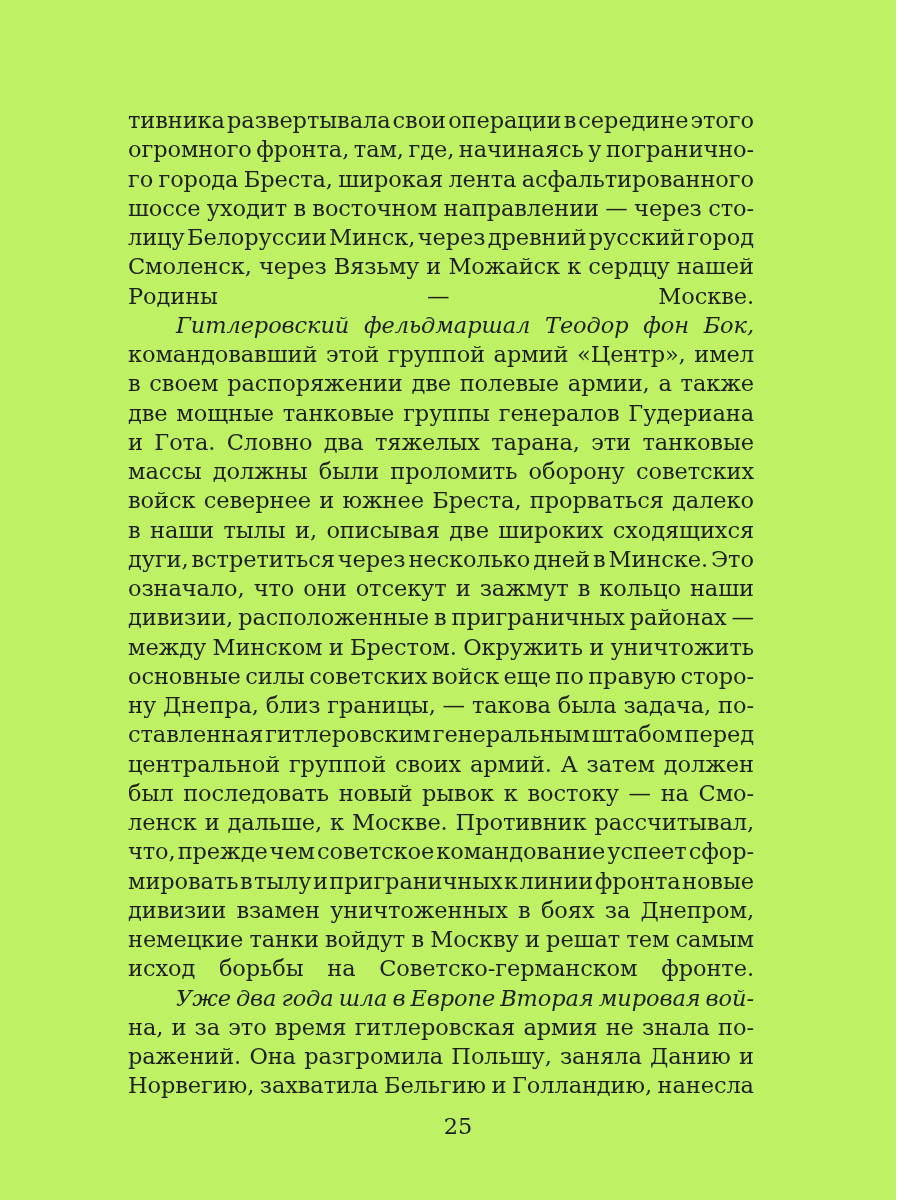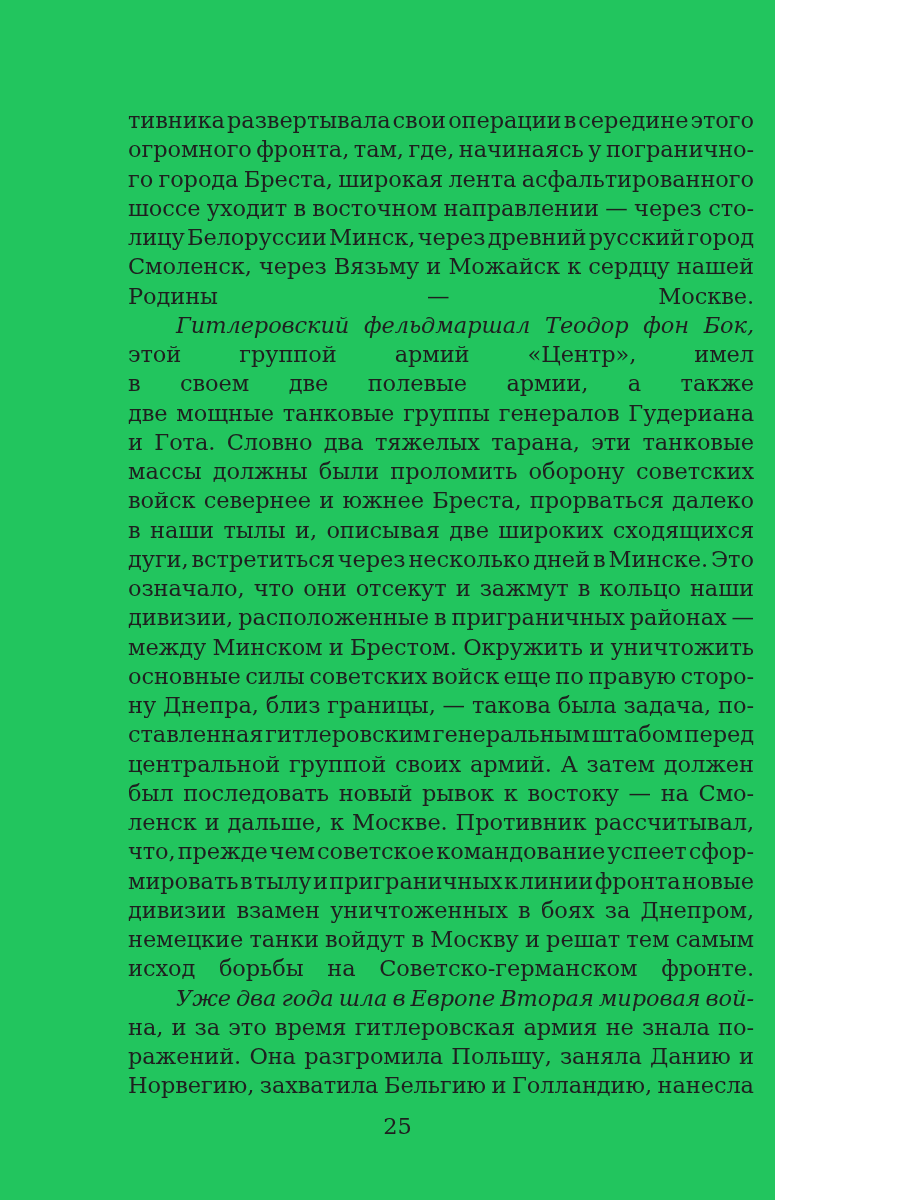--- a/index.html
+++ b/index.html
@@ -2,23 +2,23 @@
 <html><head>
 <meta charset="utf-8">
 <style>
   html, body {
     margin: 0;
     padding: 0;
     background: #ffffff;
   }
   .book-page {
     position: relative;
-    width: 775px;
+    width: 896px;
     height: 1200px;
-    background: #22c55e;
+    background: #bef264;
     overflow: hidden;
     font-family: "DejaVu Serif", "Liberation Serif", serif;
     color: #1f1f1f;
   }
   .text-block {
     position: absolute;
     left: 128px;
     top: 106px;
     width: 626px;
     font-size: 22.5px;
@@ -123,29 +123,31 @@
           <span class="word">Москве.</span>
         </div>
         <div class="line indent">
           <span class="word">Гитлеровский</span>
           <span class="word">фельдмаршал</span>
           <span class="word">Теодор</span>
           <span class="word">фон</span>
           <span class="word">Бок,</span>
         </div>
         <div class="line">
+          <span class="word">командовавший</span>
           <span class="word">этой</span>
           <span class="word">группой</span>
           <span class="word">армий</span>
           <span class="word">«Центр»,</span>
           <span class="word">имел</span>
         </div>
         <div class="line">
           <span class="word">в</span>
           <span class="word">своем</span>
+          <span class="word">распоряжении</span>
           <span class="word">две</span>
           <span class="word">полевые</span>
           <span class="word">армии,</span>
           <span class="word">а</span>
           <span class="word">также</span>
         </div>
         <div class="line">
           <span class="word">две</span>
           <span class="word">мощные</span>
           <span class="word">танковые</span>

